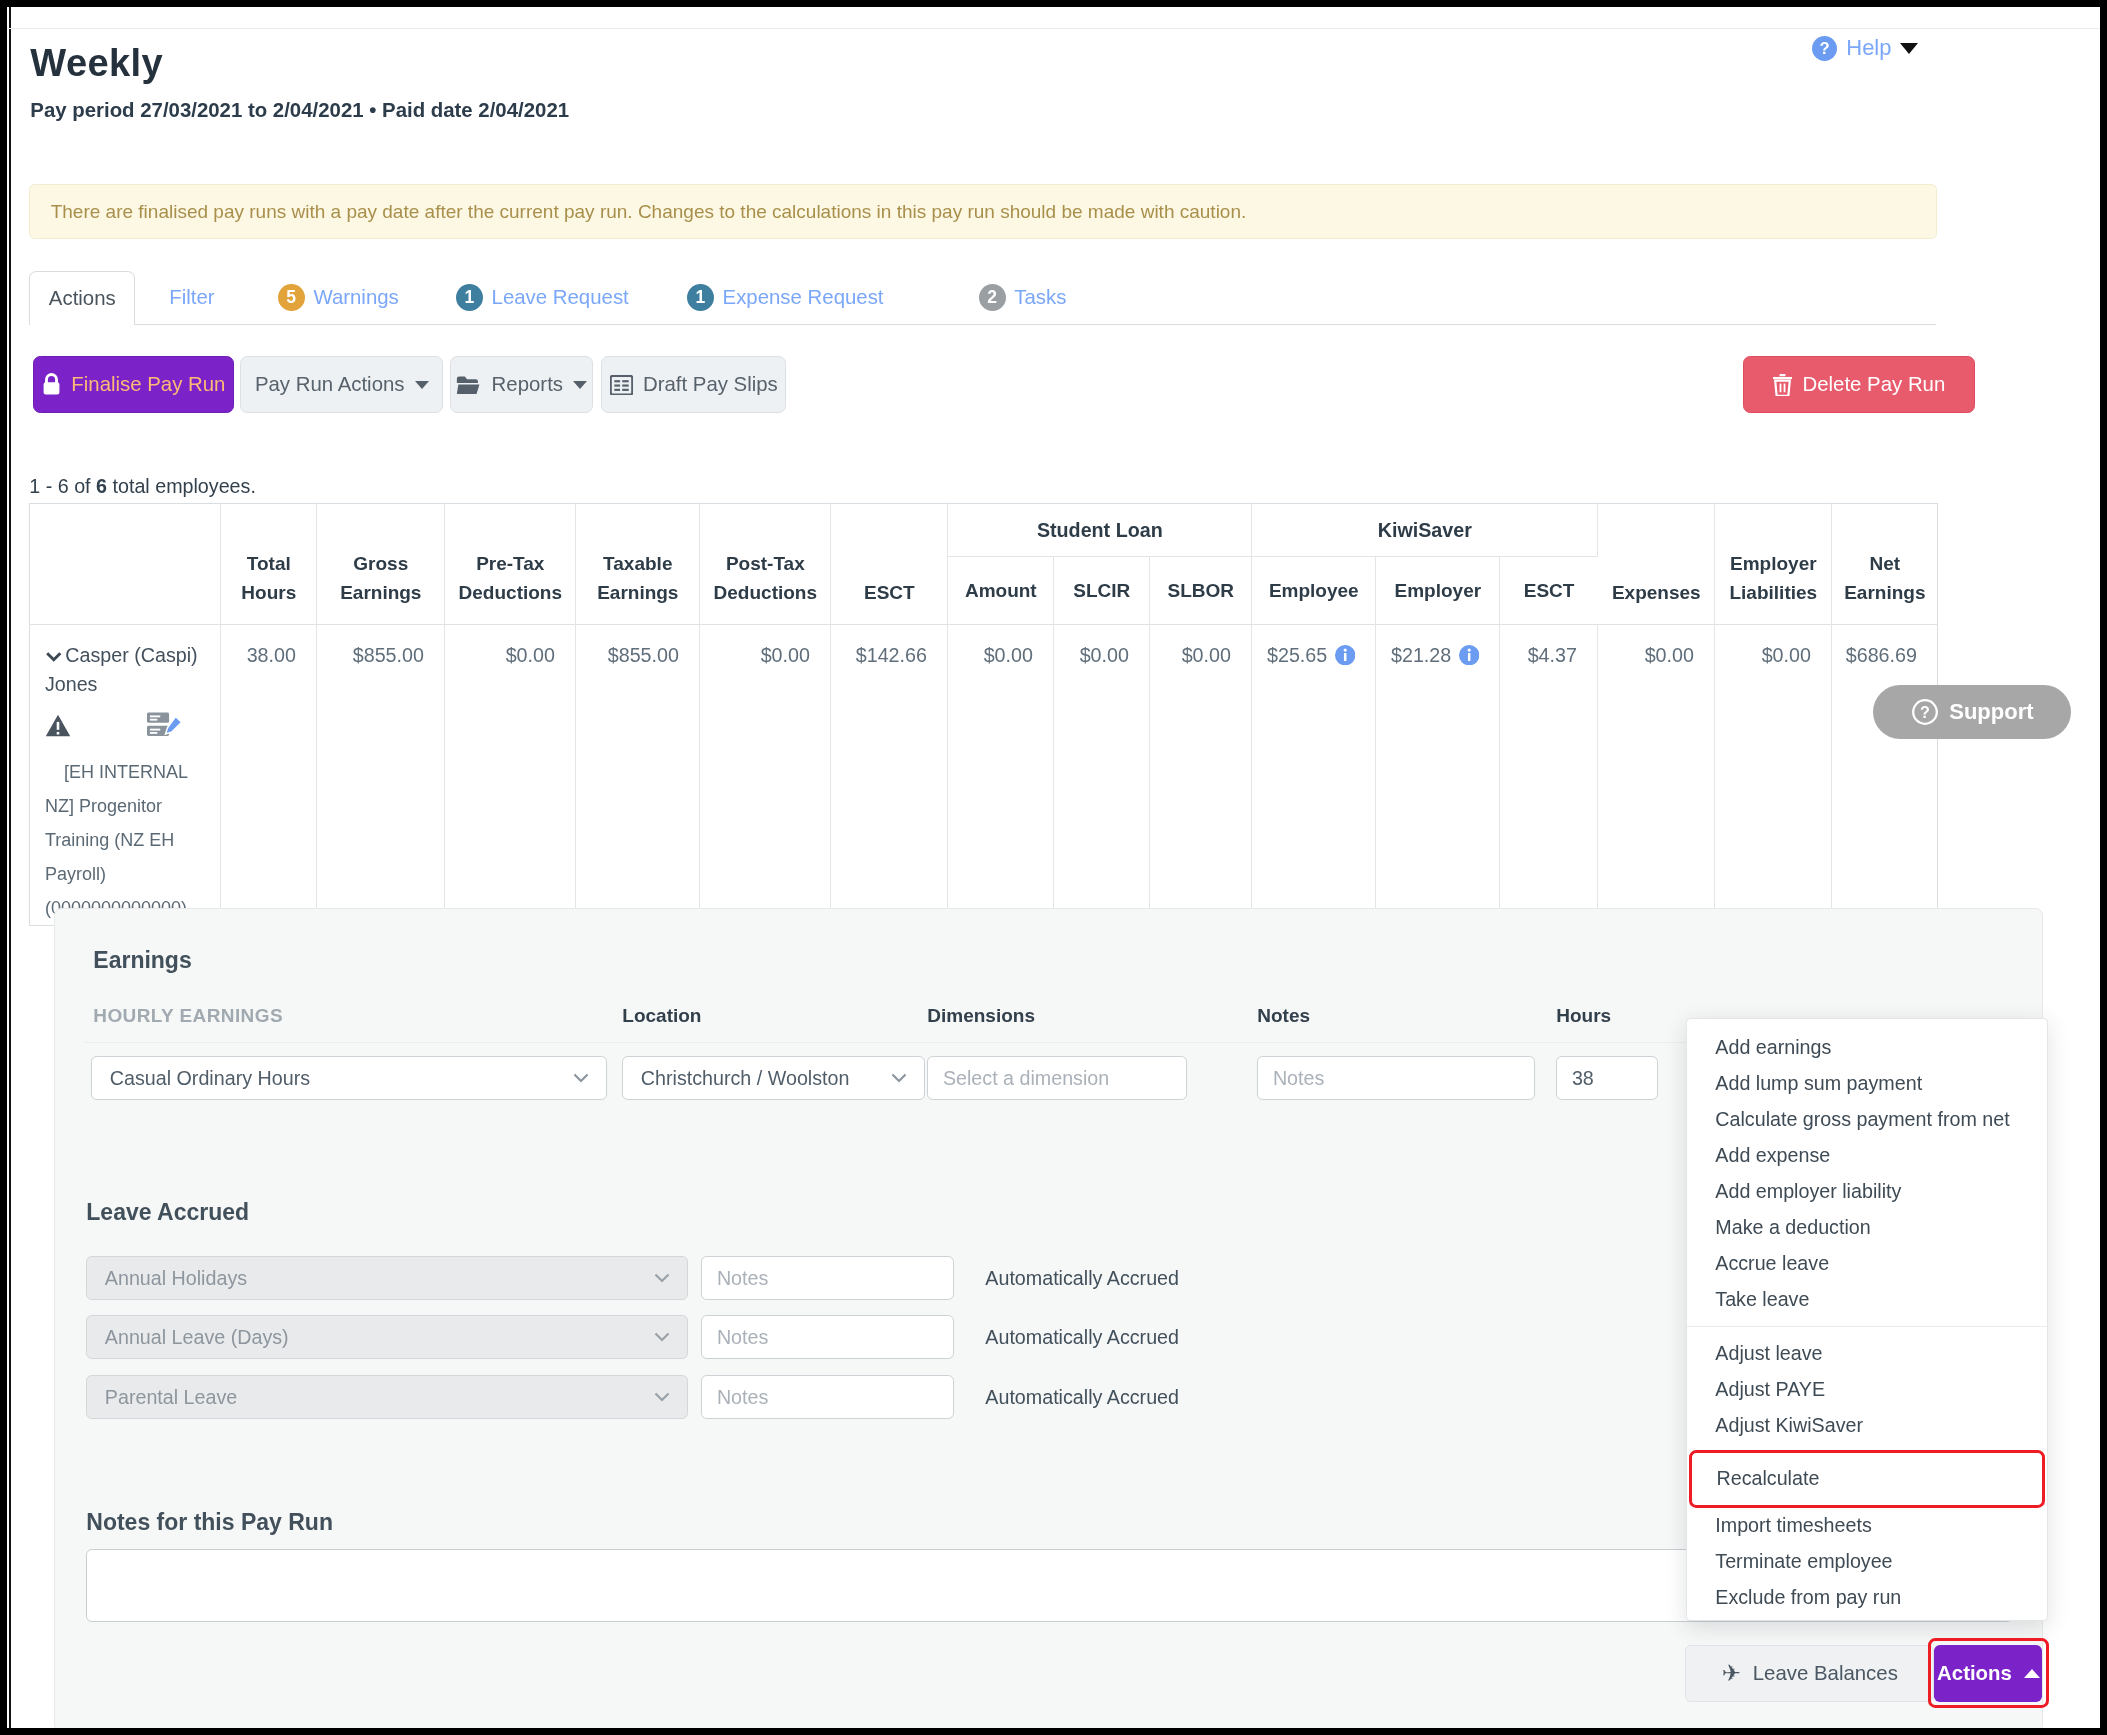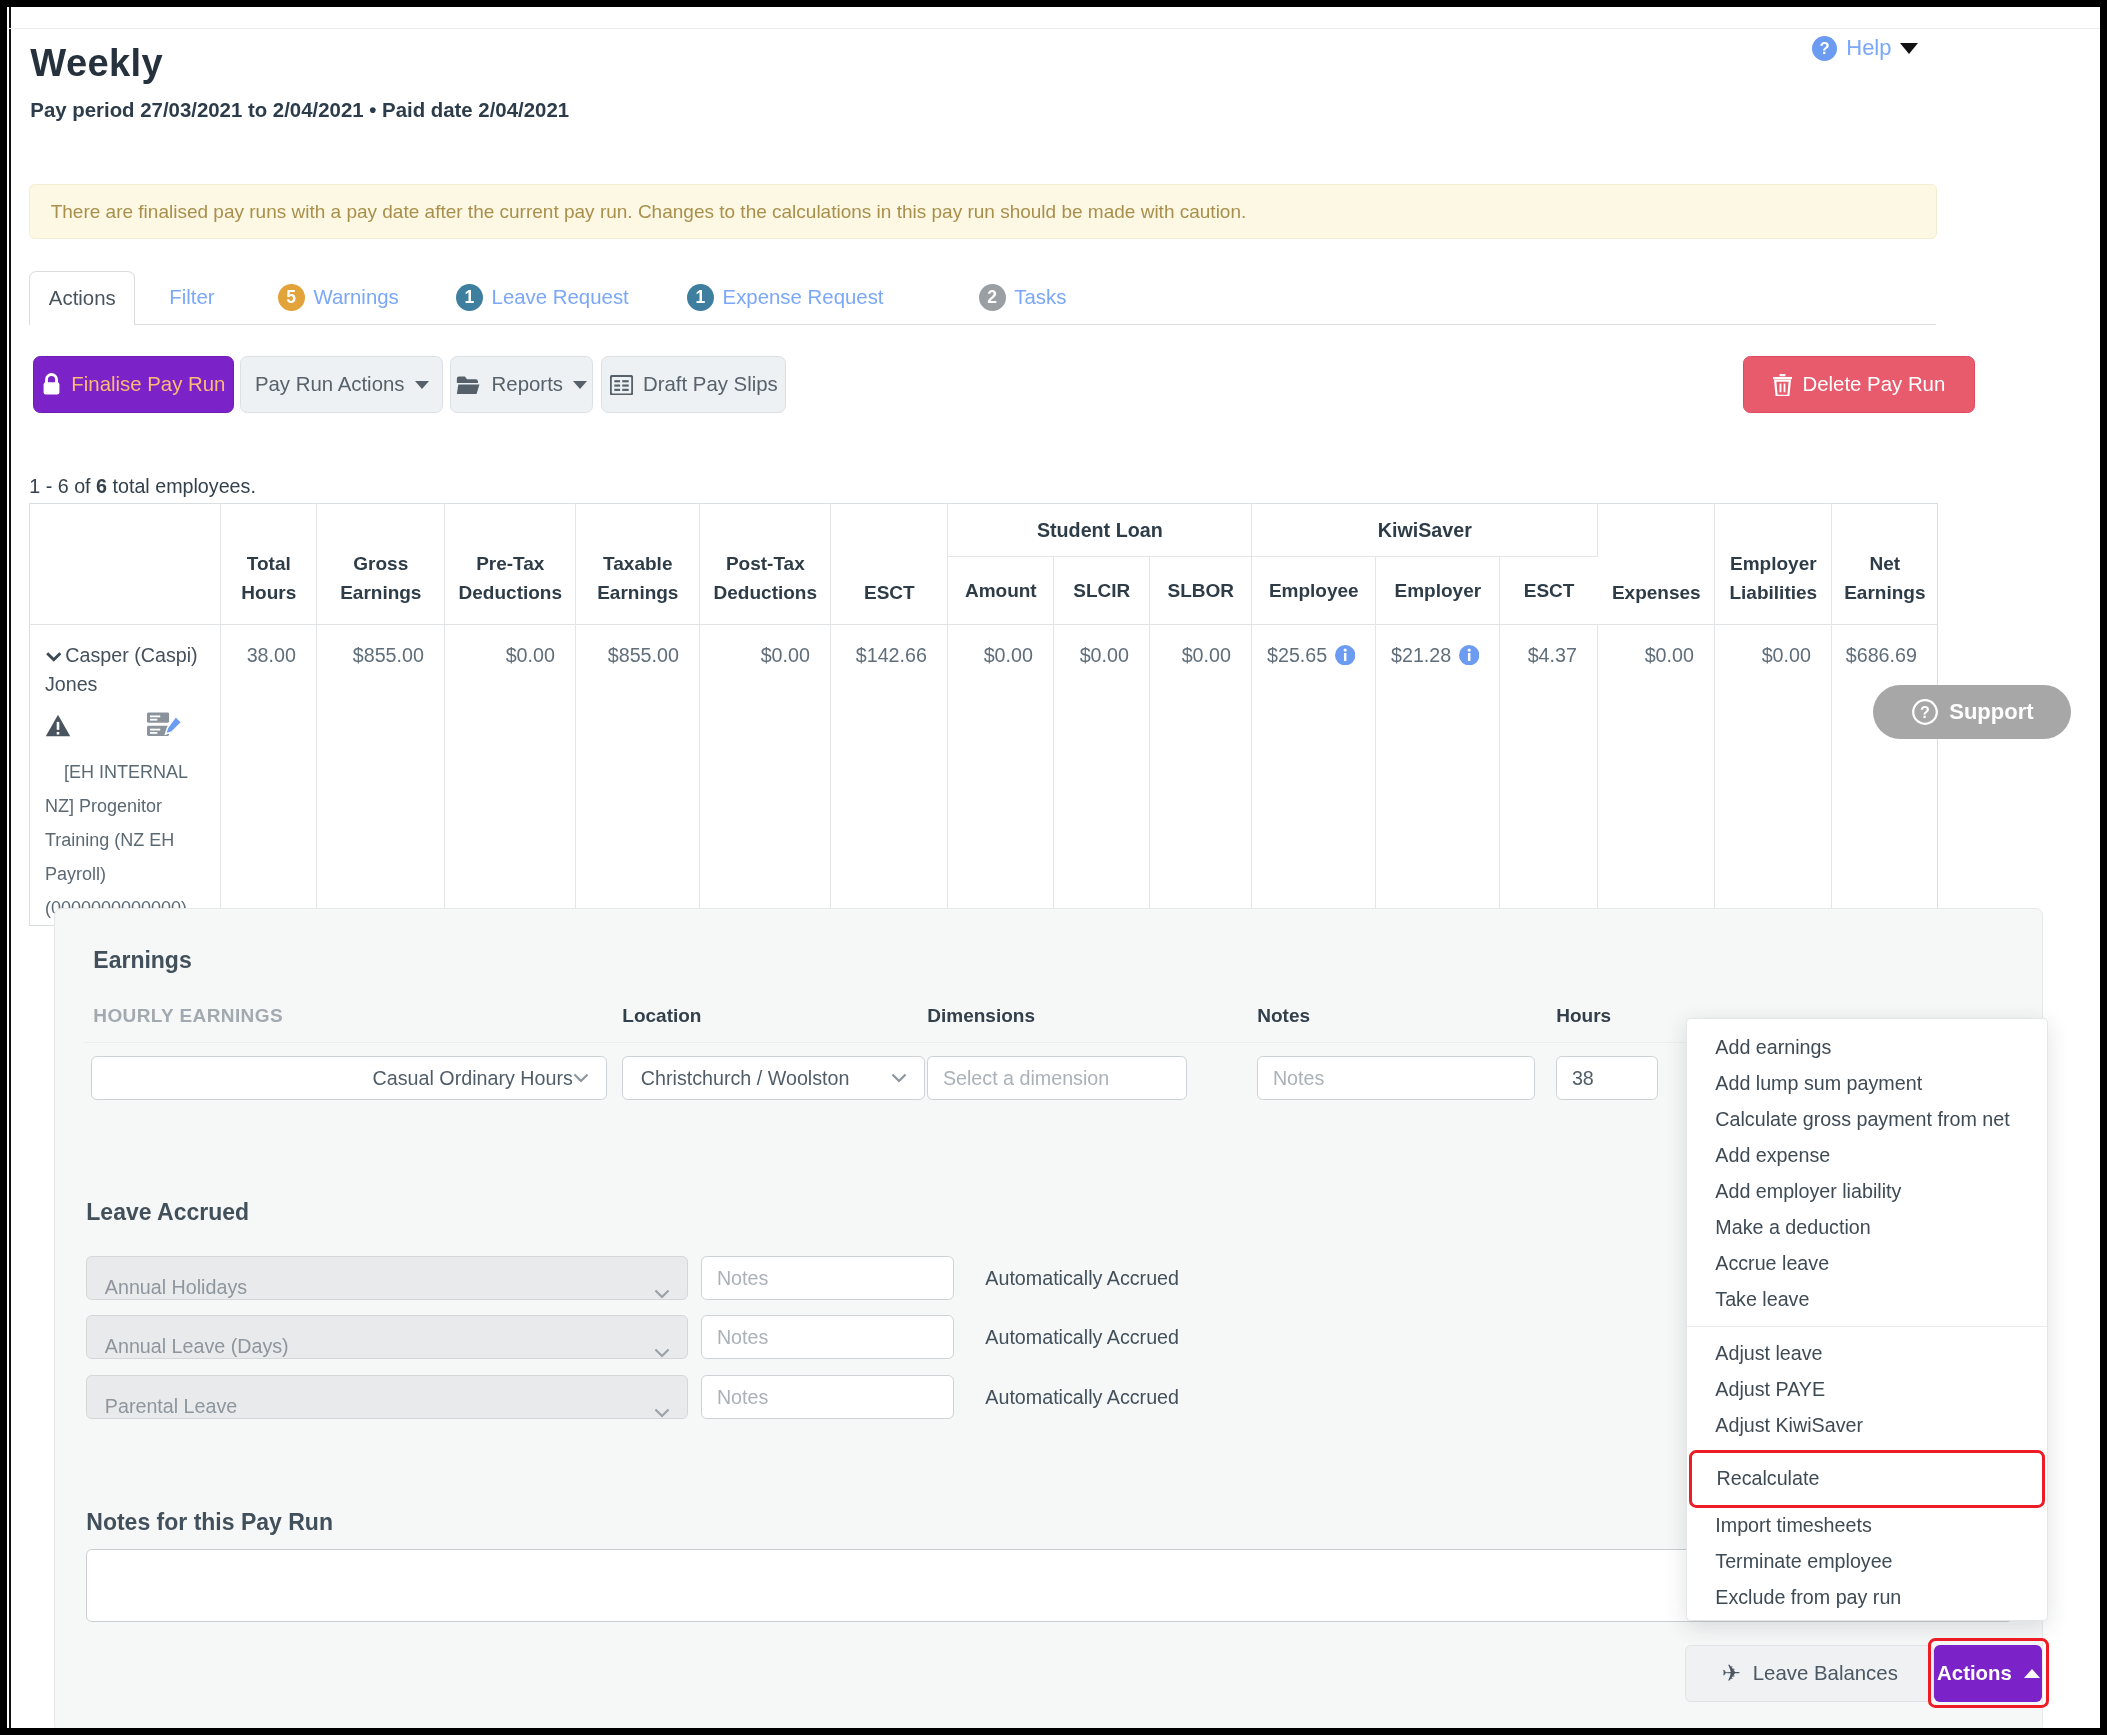--- a/index.html
+++ b/index.html
@@ -125,27 +125,27 @@
     border:0.7px solid #ccd2d6;border-radius:5.8px;display:flex;align-items:center;
     font-size:19.7px;color:#505d68;padding:0 17.5px;justify-content:space-between;cursor:pointer;
   }
   .select.disabled{background:#e9eaeb;border-color:#d4d7d9;color:#8d969e;cursor:default;}
   .tbox{
     position:absolute;height:44px;box-sizing:border-box;background:#fff;
     border:0.7px solid #ccd2d6;border-radius:5.8px;font-size:19.7px;color:#505d68;
     padding:0 14.6px;font-family:"Liberation Sans", sans-serif;
   }
   .tbox::placeholder{color:#aab1b8;}
-  #sel-earning{left:36px;top:147px;width:516px;justify-content:flex-end;}
+  #sel-earning{left:36px;top:147px;width:516px;}
   #sel-location{left:567px;top:147px;width:303px;}
   #inp-dimensions{left:872px;top:147px;width:260px;}
   #inp-earn-notes{left:1202px;top:147px;width:278px;}
   #inp-hours{left:1501px;top:147px;width:102px;}
 
-  .leave-row-select{left:31px;width:602px;align-items:flex-end;}
+  .leave-row-select{left:31px;width:602px;}
   .leave-row-notes{left:646px;width:253px;}
   .leave-status{position:absolute;left:930px;font-size:19.7px;color:#42505b;}
   #leave-sel-0{top:347px;} #leave-note-0{top:347px;} #leave-st-0{top:358px;}
   #leave-sel-1{top:406px;} #leave-note-1{top:406px;} #leave-st-1{top:417px;}
   #leave-sel-2{top:466px;} #leave-note-2{top:466px;} #leave-st-2{top:477px;}
 
   .paynotes-area{
     position:absolute;left:31px;top:640px;width:1927px;height:73px;box-sizing:border-box;
     background:#fff;border:0.7px solid #c9ced2;border-radius:5.8px;resize:none;
     font-family:"Liberation Sans", sans-serif;font-size:19.7px;padding:10.2px 14.6px;color:#505d68;

